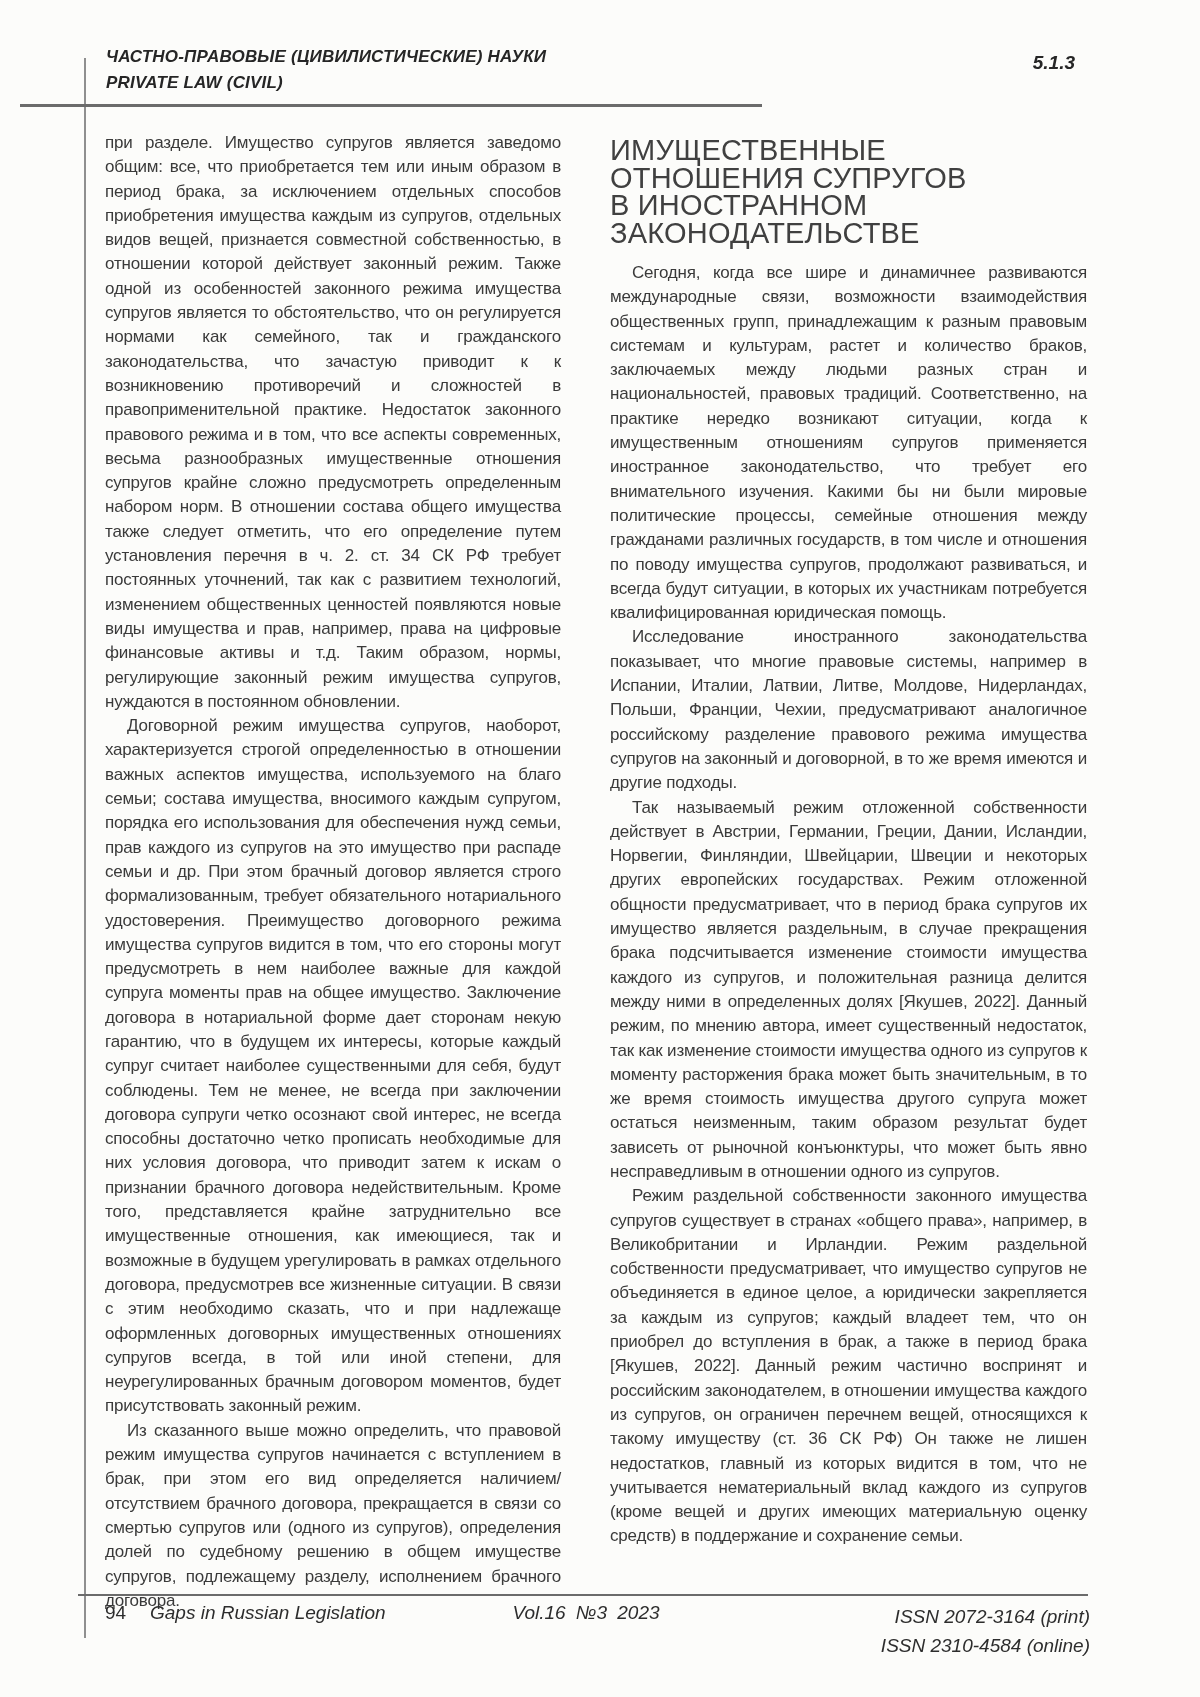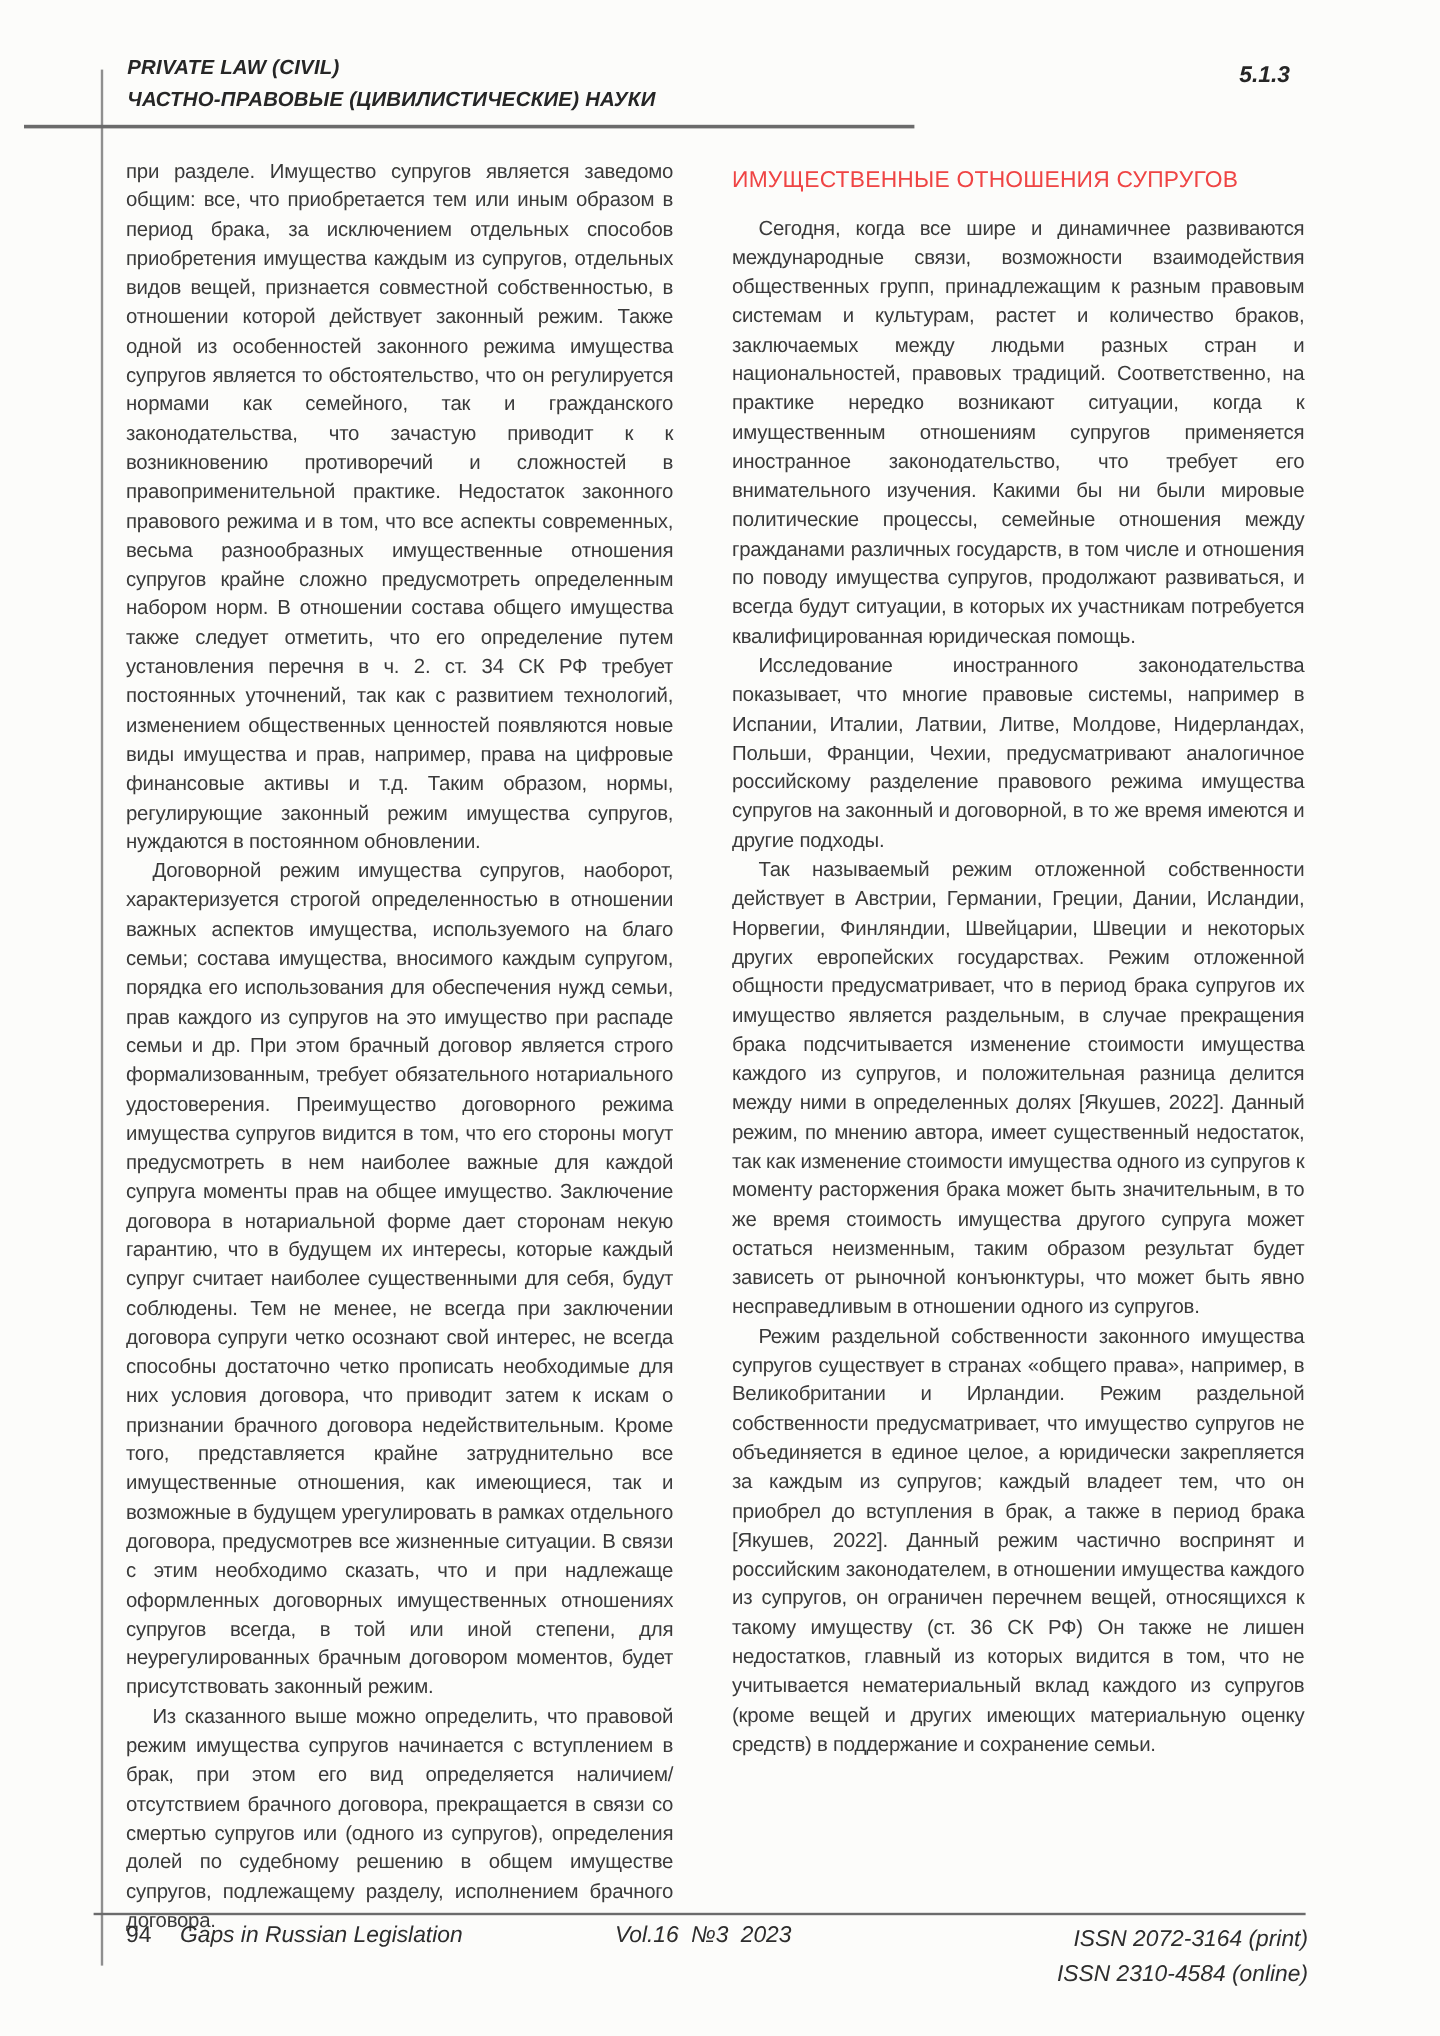--- a/index.html
+++ b/index.html
@@ -44,60 +44,61 @@
     font-size: 17px; line-height: 24.3px;
     letter-spacing: -0.2px;
     color: #3a3a3a;
   }
   #left-col  { left: 105px; width: 456px; }
   #right-col { left: 610px; width: 477px; }
   .col p { margin: 0; text-indent: 22px; }
   .col p.noindent { text-indent: 0; }
   .section-heading {
     margin: 6px 0 14px 0;
-    font-size: 19px; line-height: 27.5px;
+    font-size: 29px; line-height: 27.5px;
     font-weight: 400; letter-spacing: 0.2px;
-    color: #ef4444; text-align: left;
+    color: #404040; text-align: left;
   }
   .section-heading span { display: block; }
 
   
   .page-footer { position: absolute; left: 78px; top: 1600px; width: 1012px; font-size: 19px; color: #2d2d2d; }
   .page-number { position: absolute; left: 27px; top: 2px; }
   .journal-title { position: absolute; left: 72px; top: 2px; font-style: italic; }
   .issue-info { position: absolute; left: 308px; top: 2px; width: 400px; text-align: center; font-style: italic; word-spacing: 5px; }
   .issn-block { position: absolute; right: 0; top: 2px; text-align: right; font-style: italic; line-height: 29px; }
   .issn-block span { display: block; }
 </style>
 </head>
 <body>
 
 <div class="page">
 
   <div class="vrule"></div>
 
   <header class="page-header">
     <div class="rubric">
+      <div>ЧАСТНО-ПРАВОВЫЕ (ЦИВИЛИСТИЧЕСКИЕ) НАУКИ</div>
       <div>PRIVATE LAW (CIVIL)</div>
-      <div>ЧАСТНО-ПРАВОВЫЕ (ЦИВИЛИСТИЧЕСКИЕ) НАУКИ</div>
     </div>
     <div class="section-code">5.1.3</div>
   </header>
 
   <div class="hrule header-rule"></div>
 
   <section class="col" id="left-col">
     <p class="noindent">при разделе. Имущество супругов является заведомо общим: все, что приобретается тем или иным образом в период брака, за исключением отдельных способов приобретения имущества каждым из супругов, отдельных видов вещей, признается совместной собственностью, в отношении которой действует законный режим. Также одной из особенностей законного режима имущества супругов является то обстоятельство, что он регулируется нормами как семейного, так и гражданского законодательства, что зачастую приводит к к возникновению противоречий и сложностей в правоприменительной практике. Недостаток законного правового режима и в том, что все аспекты современных, весьма разнообразных имущественные отношения супругов крайне сложно предусмотреть определенным набором норм. В отношении состава общего имущества также следует отметить, что его определение путем установления перечня в ч. 2. ст. 34 СК РФ требует постоянных уточнений, так как с развитием технологий, изменением общественных ценностей появляются новые виды имущества и прав, например, права на цифровые финансовые активы и т.д. Таким образом, нормы, регулирующие законный режим имущества супругов, нуждаются в постоянном обновлении.</p>
     <p>Договорной режим имущества супругов, наоборот, характеризуется строгой определенностью в отношении важных аспектов имущества, используемого на благо семьи; состава имущества, вносимого каждым супругом, порядка его использования для обеспечения нужд семьи, прав каждого из супругов на это имущество при распаде семьи и др. При этом брачный договор является строго формализованным, требует обязательного нотариального удостоверения. Преимущество договорного режима имущества супругов видится в том, что его стороны могут предусмотреть в нем наиболее важные для каждой супруга моменты прав на общее имущество. Заключение договора в нотариальной форме дает сторонам некую гарантию, что в будущем их интересы, которые каждый супруг считает наиболее существенными для себя, будут соблюдены. Тем не менее, не всегда при заключении договора супруги четко осознают свой интерес, не всегда способны достаточно четко прописать необходимые для них условия договора, что приводит затем к искам о признании брачного договора недействительным. Кроме того, представляется крайне затруднительно все имущественные отношения, как имеющиеся, так и возможные в будущем урегулировать в рамках отдельного договора, предусмотрев все жизненные ситуации. В связи с этим необходимо сказать, что и при надлежаще оформленных договорных имущественных отношениях супругов всегда, в той или иной степени, для неурегулированных брачным договором моментов, будет присутствовать законный режим.</p>
     <p>Из сказанного выше можно определить, что правовой режим имущества супругов начинается с вступлением в брак, при этом его вид определяется наличием/отсутствием брачного договора, прекращается в связи со смертью супругов или (одного из супругов), определения долей по судебному решению в общем имуществе супругов, подлежащему разделу, исполнением брачного договора.</p>
   </section>
 
   <section class="col" id="right-col">
     <h2 class="section-heading">
       <span>ИМУЩЕСТВЕННЫЕ ОТНОШЕНИЯ СУПРУГОВ</span>
+      <span>В ИНОСТРАННОМ ЗАКОНОДАТЕЛЬСТВЕ</span>
     </h2>
     <p>Сегодня, когда все шире и динамичнее развиваются международные связи, возможности взаимодействия общественных групп, принадлежащим к разным правовым системам и культурам, растет и количество браков, заключаемых между людьми разных стран и национальностей, правовых традиций. Соответственно, на практике нередко возникают ситуации, когда к имущественным отношениям супругов применяется иностранное законодательство, что требует его внимательного изучения. Какими бы ни были мировые политические процессы, семейные отношения между гражданами различных государств, в том числе и отношения по поводу имущества супругов, продолжают развиваться, и всегда будут ситуации, в которых их участникам потребуется квалифицированная юридическая помощь.</p>
     <p>Исследование иностранного законодательства показывает, что многие правовые системы, например в Испании, Италии, Латвии, Литве, Молдове, Нидерландах, Польши, Франции, Чехии, предусматривают аналогичное российскому разделение правового режима имущества супругов на законный и договорной, в то же время имеются и другие подходы.</p>
     <p>Так называемый режим отложенной собственности действует в Австрии, Германии, Греции, Дании, Исландии, Норвегии, Финляндии, Швейцарии, Швеции и некоторых других европейских государствах. Режим отложенной общности предусматривает, что в период брака супругов их имущество является раздельным, в случае прекращения брака подсчитывается изменение стоимости имущества каждого из супругов, и положительная разница делится между ними в определенных долях [Якушев, 2022]. Данный режим, по мнению автора, имеет существенный недостаток, так как изменение стоимости имущества одного из супругов к моменту расторжения брака может быть значительным, в то же время стоимость имущества другого супруга может остаться неизменным, таким образом результат будет зависеть от рыночной конъюнктуры, что может быть явно несправедливым в отношении одного из супругов.</p>
     <p>Режим раздельной собственности законного имущества супругов существует в странах «общего права», например, в Великобритании и Ирландии. Режим раздельной собственности предусматривает, что имущество супругов не объединяется в единое целое, а юридически закрепляется за каждым из супругов; каждый владеет тем, что он приобрел до вступления в брак, а также в период брака [Якушев, 2022]. Данный режим частично воспринят и российским законодателем, в отношении имущества каждого из супругов, он ограничен перечнем вещей, относящихся к такому имуществу (ст. 36 СК РФ) Он также не лишен недостатков, главный из которых видится в том, что не учитывается нематериальный вклад каждого из супругов (кроме вещей и других имеющих материальную оценку средств) в поддержание и сохранение семьи.</p>
   </section>
 
   <div class="hrule footer-rule"></div>
 
   <footer class="page-footer">

